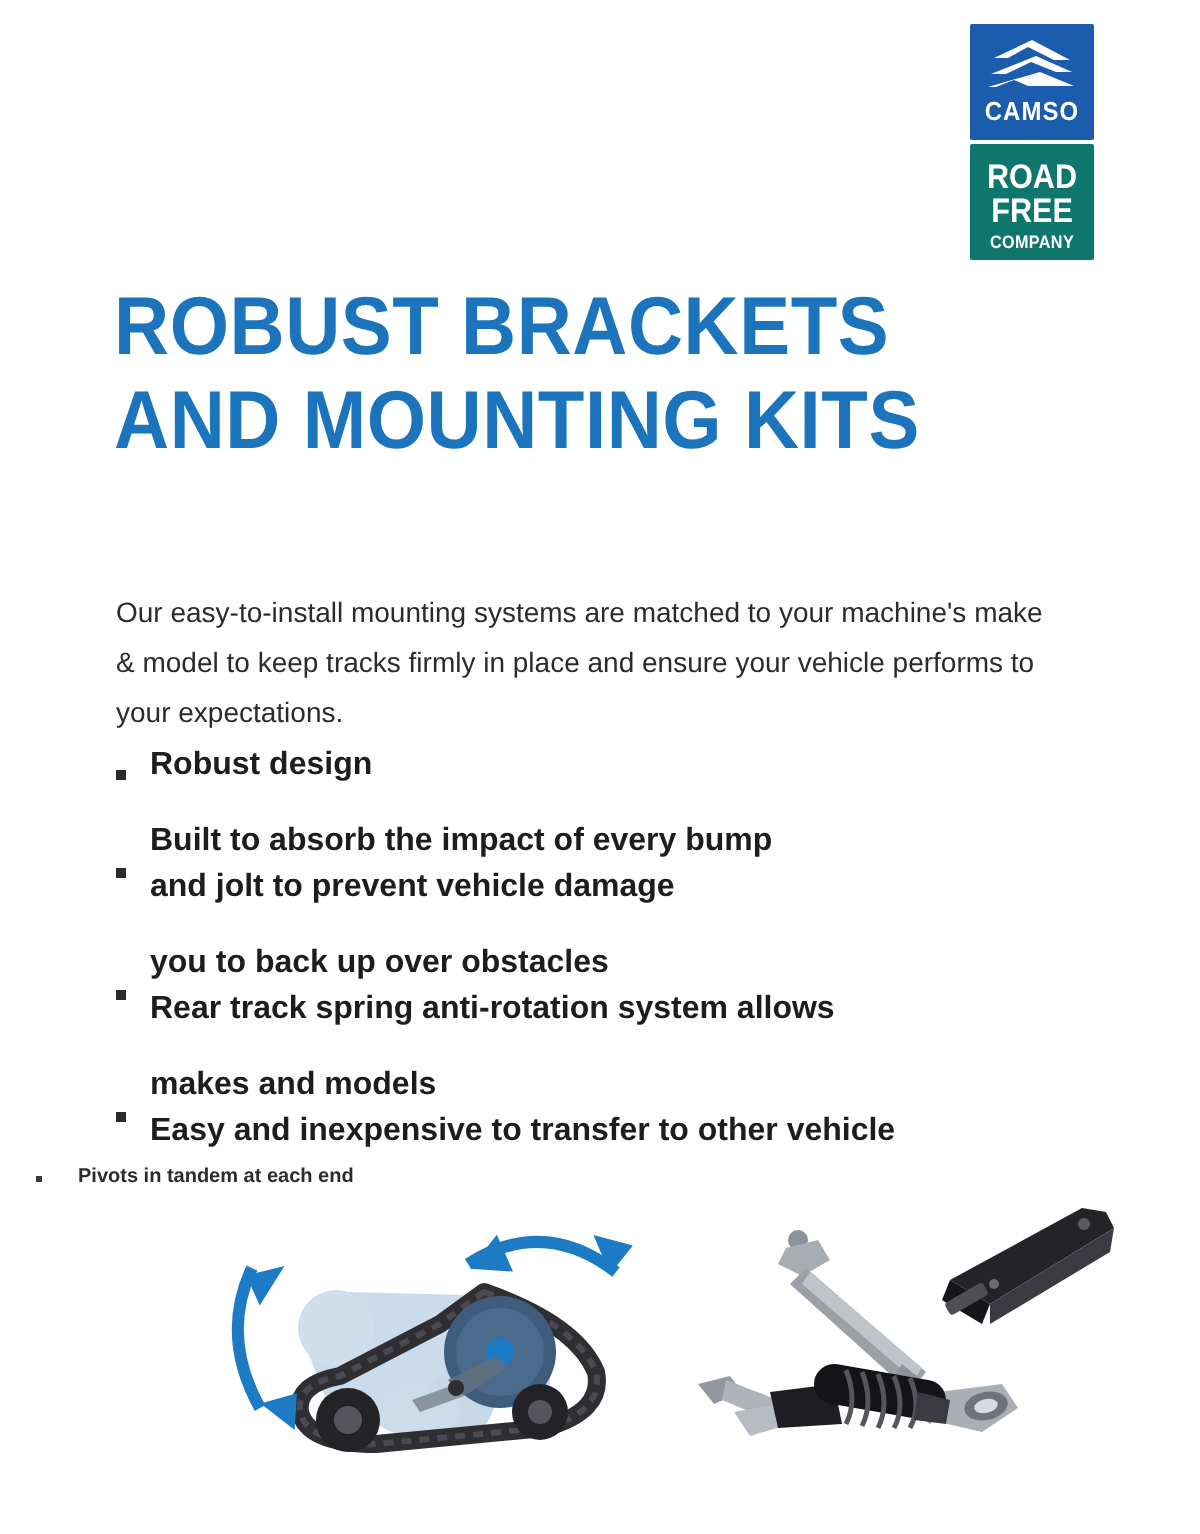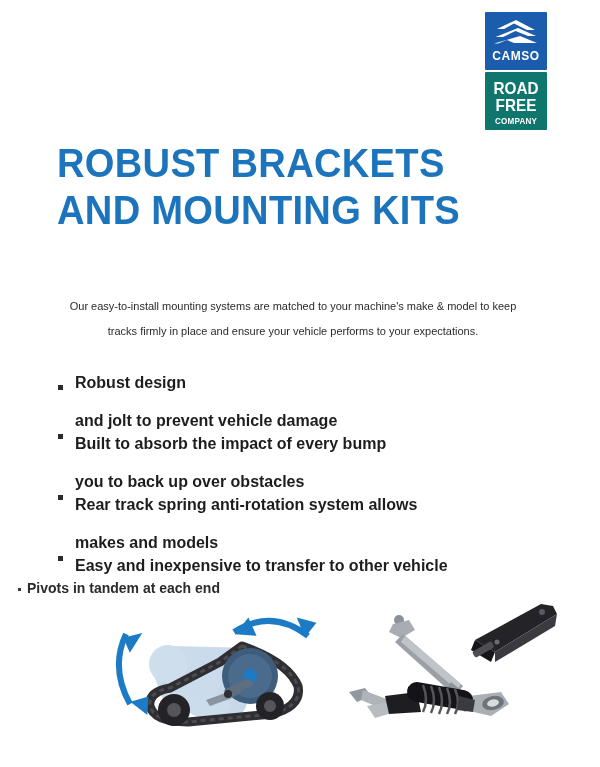--- a/index.html
+++ b/index.html
@@ -48,42 +48,41 @@
     letter-spacing:0.3px;
     text-transform:uppercase;
     transform: scaleX(0.93);
     transform-origin: left top;
   }
   .headline span { display:block; white-space:nowrap; }
 
   
   .intro {
     position:absolute; left:58px; top:294px; width:470px;
-    color:#2b2b2b; font-size:11px; line-height:25px;
+    color:#2b2b2b; font-size:14px; line-height:25px;
     font-weight:400;
-    text-align:center;
   }
 
   
   .bullets { position:absolute; left:58px; top:371px; width:470px; }
   .bullet-row { display:flex; align-items:center; margin-bottom:15px; }
   .bullet-row:last-child { margin-bottom:0; }
   .sq {
     width:5px; height:5px; background:#2b2b2b;
     margin-top:9px; margin-right:12px; flex:0 0 auto;
   }
   .bullet-text {
     color:#1d1d1d; font-size:16px; line-height:23px; font-weight:700;
   }
   .bullet-text .ln { display:block; white-space:nowrap; }
 
   
   .footnote { position:absolute; left:18px; top:582px; display:flex; align-items:flex-start; }
   .footnote .sqs { width:3px; height:3px; background:#3a3a3a; margin-top:6px; margin-right:6px; flex:0 0 auto; }
-  .footnote-text { font-size:14px; font-weight:700; color:#2b2b2b; line-height:13px; }
+  .footnote-text { font-size:10px; font-weight:700; color:#2b2b2b; line-height:13px;margin-left:12px; }
 
   
   .fig-track { position:absolute; left:112px; top:606px; width:230px; height:135px; }
   .fig-parts { position:absolute; left:345px; top:600px; width:215px; height:135px; }
   .fig-track svg, .fig-parts svg { display:block; width:100%; height:100%; }
 </style>
 </head>
 <body>
 
 <div class="page">
@@ -118,22 +117,22 @@
   <ul class="bullets">
     <li class="bullet-row">
       <span class="sq"></span>
       <span class="bullet-text">
         <span class="ln">Robust design</span>
       </span>
     </li>
     <li class="bullet-row">
       <span class="sq"></span>
       <span class="bullet-text">
+        <span class="ln">Built to absorb the impact of every bump</span>
         <span class="ln">and jolt to prevent vehicle damage</span>
-        <span class="ln">Built to absorb the impact of every bump</span>
       </span>
     </li>
     <li class="bullet-row">
       <span class="sq"></span>
       <span class="bullet-text">
         <span class="ln">you to back up over obstacles</span>
         <span class="ln">Rear track spring anti-rotation system allows</span>
       </span>
     </li>
     <li class="bullet-row">

